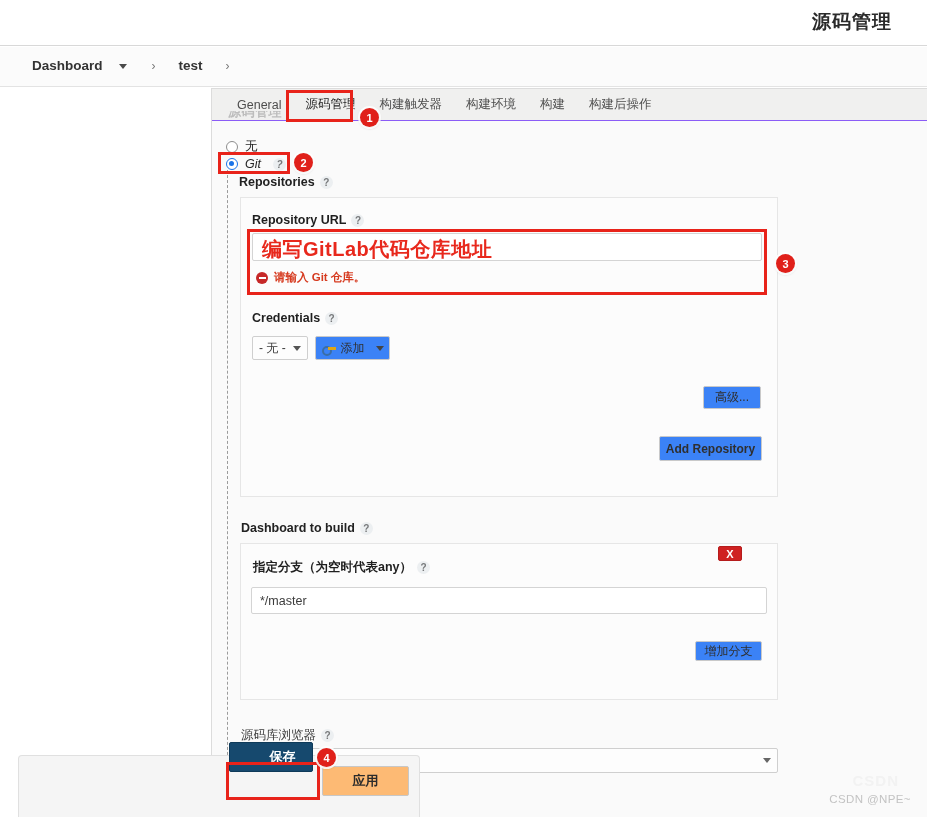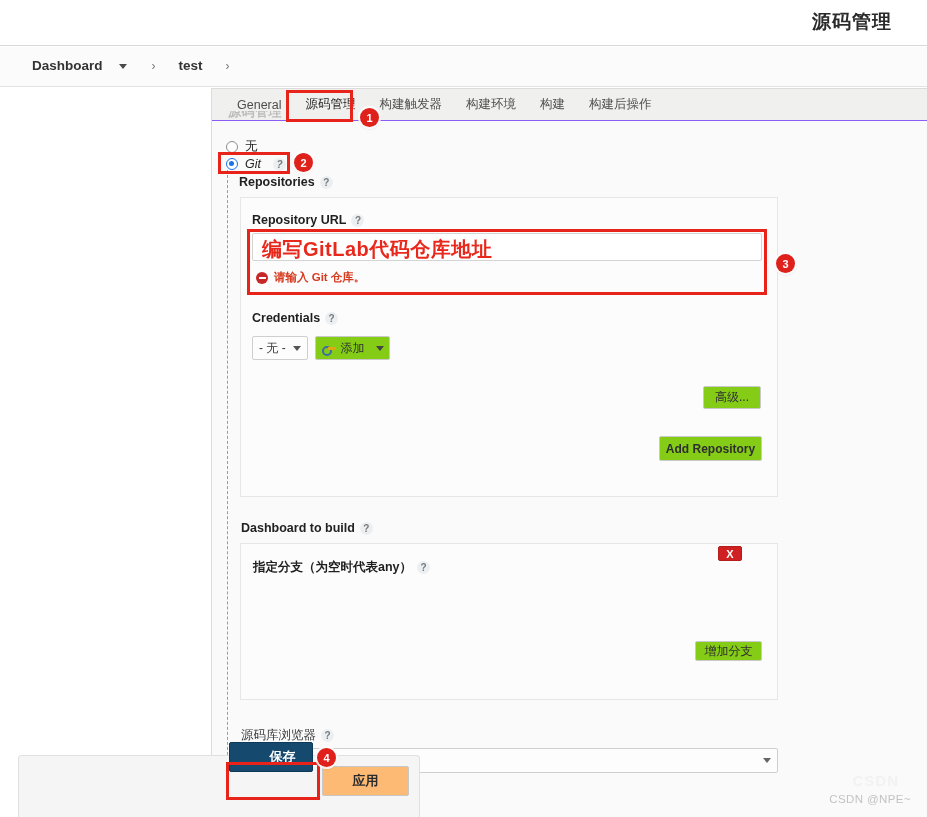--- a/index.html
+++ b/index.html
@@ -154,21 +154,21 @@
     padding: 0 6px; cursor: pointer;
   }
   .chev {
     width: 0; height: 0; border-left: 4px solid transparent;
     border-right: 4px solid transparent; border-top: 5px solid #555;
     margin-left: 6px;
   }
 
   
   .btn {
-    position: absolute; background: #84cc16; border: 1px solid #c9c9c9;
+    position: absolute; background: #3b82f6; border: 1px solid #c9c9c9;
     border-radius: 2px; font-size: 12px; color: #2f2f2f;
     display: flex; align-items: center; justify-content: center;
     cursor: pointer; white-space: nowrap; gap: 5px;
   }
 
   .key-icon { display: inline-block; width: 14px; height: 10px; position: relative; }
   .key-icon::before {
     content: ""; position: absolute; left: 0; top: 2.5px;
     width: 6px; height: 6px; border-radius: 50%;
     border: 2px solid #3b6ea5; background: transparent;
@@ -332,20 +332,21 @@
   </div>
 
   <div class="branch-box"></div>
 
   <div class="x-btn" style="left:718px; top:546px; width:24px; height:15px;">X</div>
 
   <div class="inner-label" style="left:253px; top:559px;">
     <span>指定分支（为空时代表any）</span><span class="help">?</span>
   </div>
 
+  <input class="text-input" style="left: 251px; top: 587px; width: 516px; height: 27px;" value="*/master">
 
   <div class="btn" style="left:695px; top:641px; width:67px; height:20px;">
     <span>增加分支</span>
   </div>
 
   <div class="bold-label" style="left:241px; top:727px; font-weight:normal; color:#3a3a3a;">
     <span>源码库浏览器</span><span class="help">?</span>
   </div>
 
   <div class="select" style="left:241px; top:748px; width:537px; height:25px; color:#b6b6b6;">

